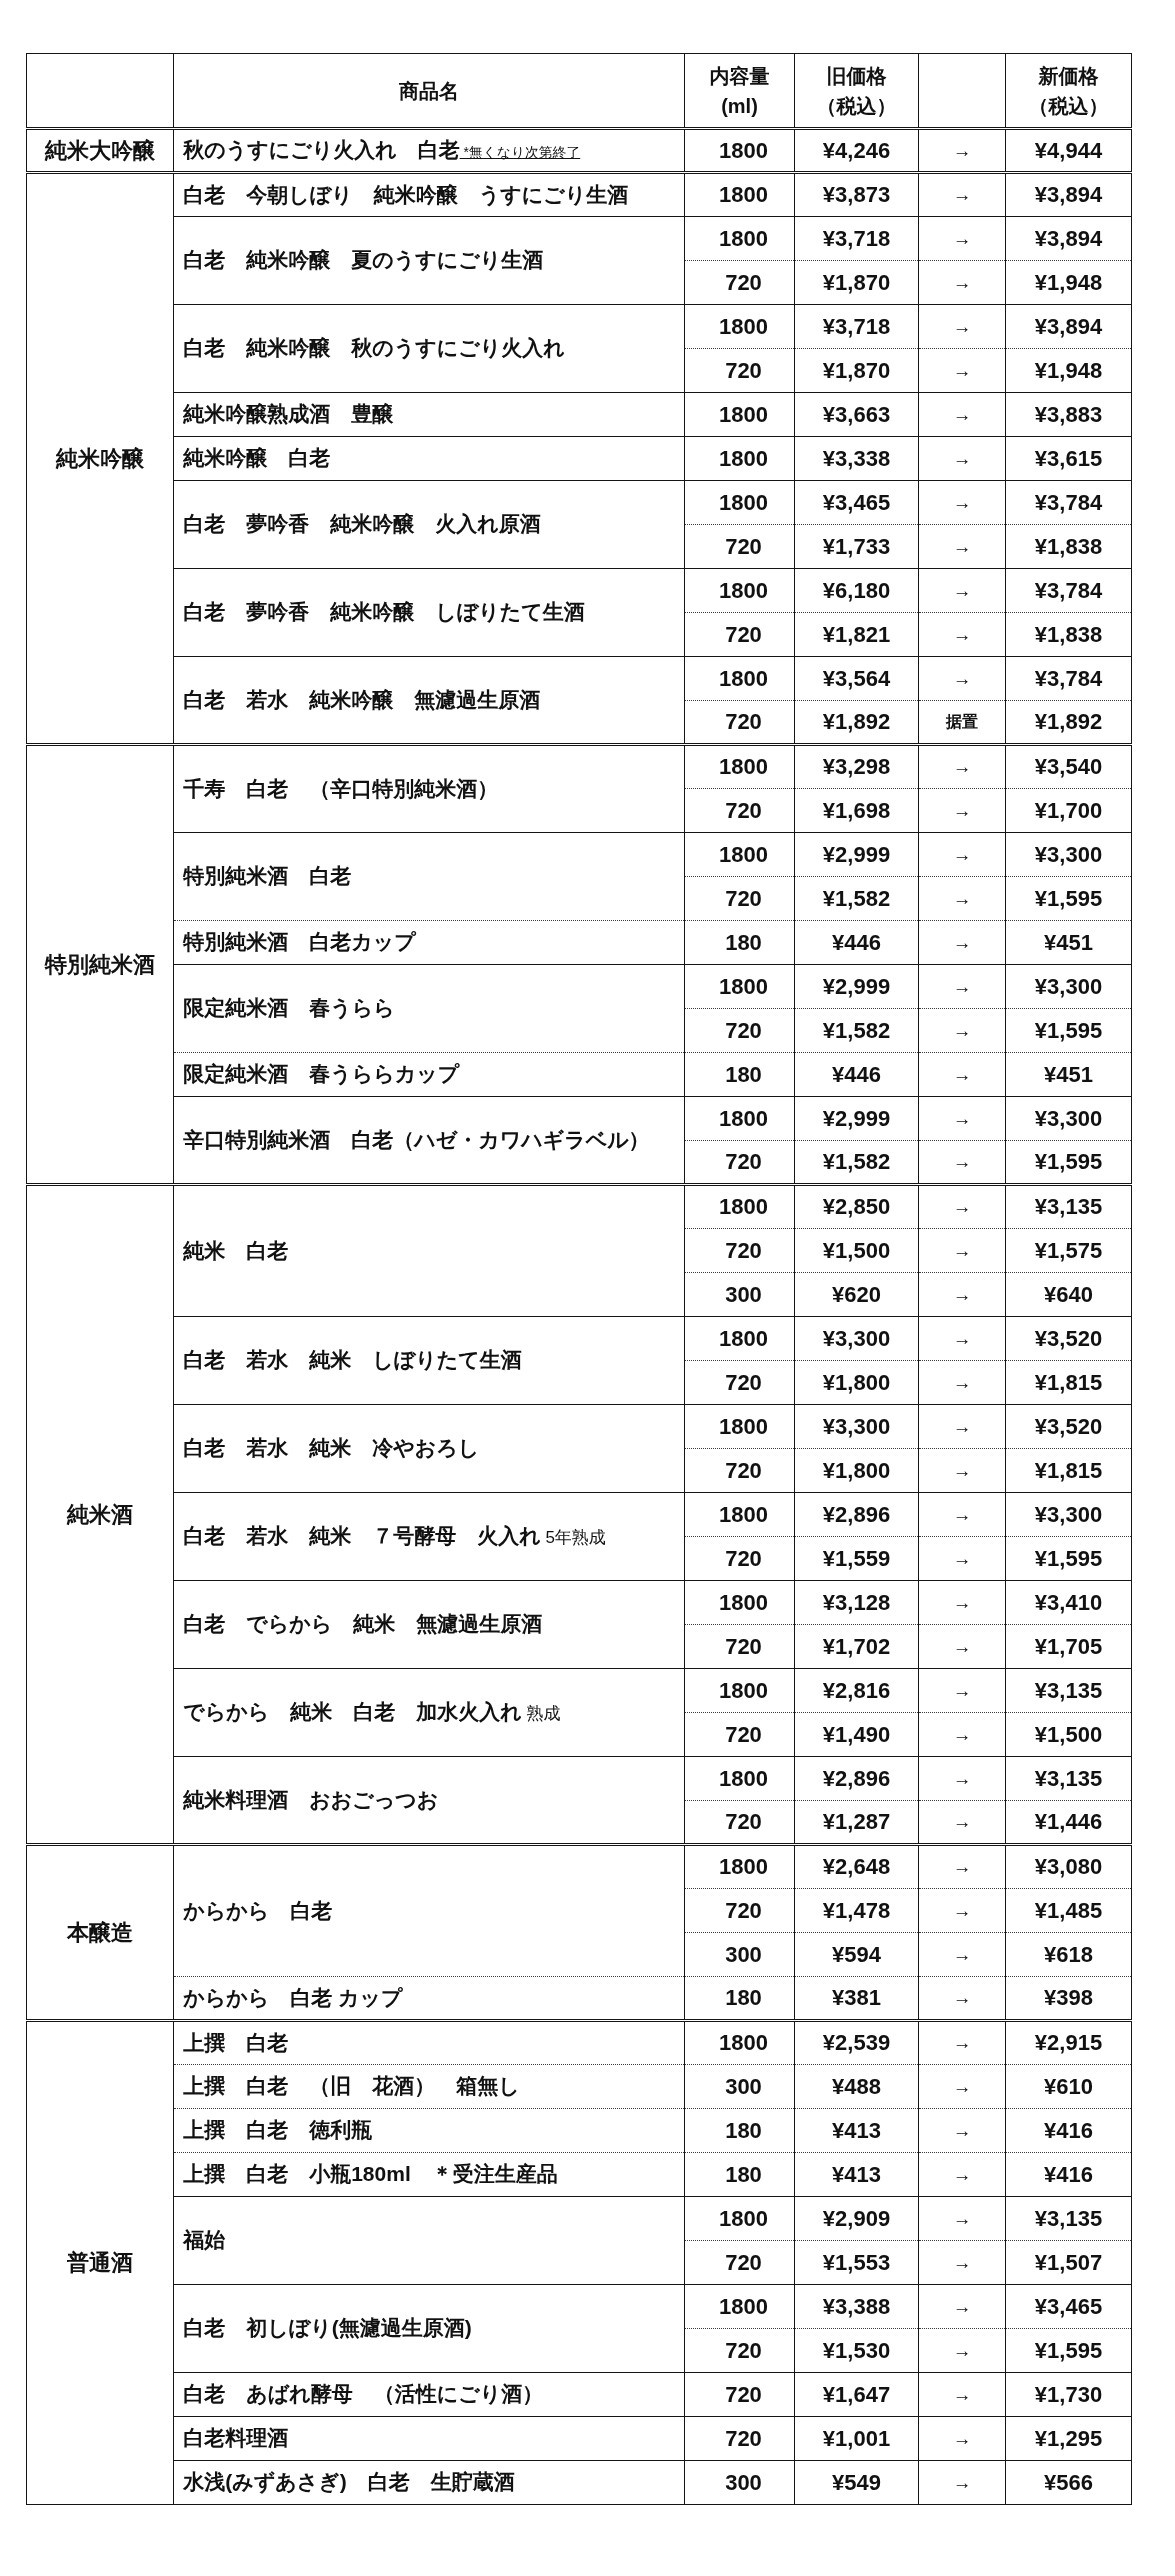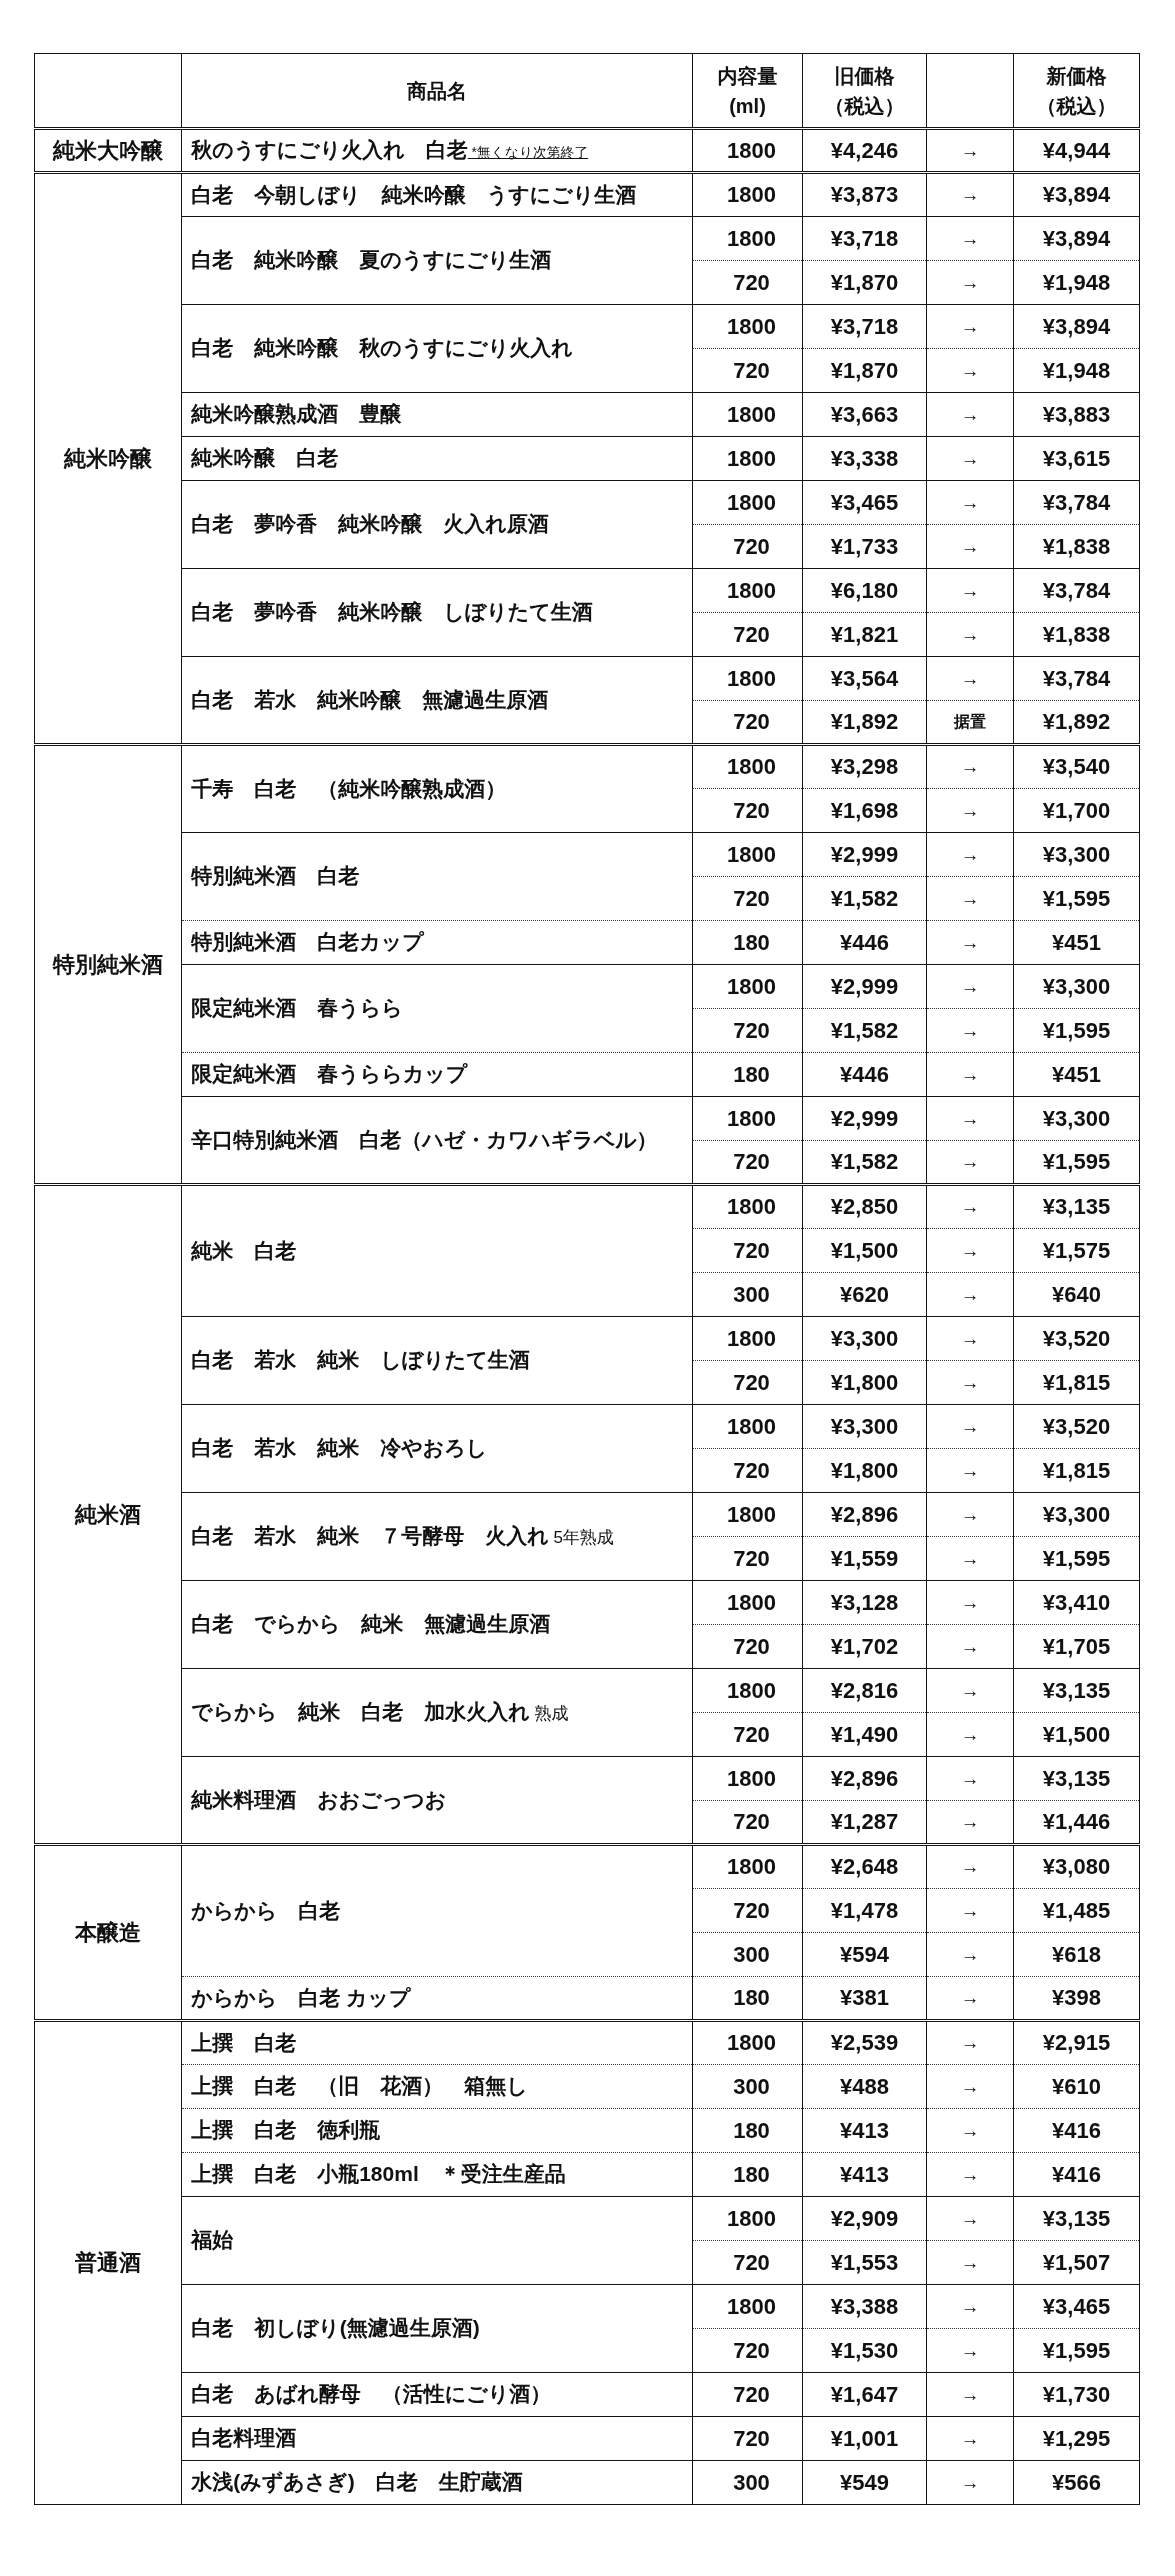--- a/index.html
+++ b/index.html
@@ -4,21 +4,21 @@
 <style>
   * { box-sizing: border-box; }
   html, body {
     margin: 0; padding: 0;
     background: #ffffff;
     width: 1175px; min-height: 2576px;
     font-family: "Liberation Sans", "DejaVu Sans", sans-serif;
     color: #111;
   }
   table.price-table {
-    margin: 53px 0 0 34px;
+    margin: 53px 0 0 26px;
     width: 1105px;
     border-collapse: collapse;
     table-layout: fixed;
     border: 1.8px solid #151515;
   }
   th, td { border-left: 1.5px solid #151515; padding: 0; }
   thead th {
     height: 75px;
     border-bottom: 3.7px double #151515;
     font-size: 20px; font-weight: 700;
@@ -160,21 +160,21 @@
         <td class="new-cell">¥3,784</td>
       </tr>
       <tr class="sub-sep">
         <td class="vol-cell">720</td>
         <td class="old-cell">¥1,892</td>
         <td class="chg-cell chg-text">据置</td>
         <td class="new-cell">¥1,892</td>
       </tr>
       <tr class="cat-sep">
         <td class="cat-cell" rowspan="10">特別純米酒</td>
-        <td class="prod-cell" rowspan="2"><span>千寿　白老　（純米吟醸熟成酒）</span></td>
+        <td class="prod-cell" rowspan="2"><span>千寿　白老　（辛口特別純米酒）</span></td>
         <td class="vol-cell">1800</td>
         <td class="old-cell">¥3,298</td>
         <td class="chg-cell">→</td>
         <td class="new-cell">¥3,540</td>
       </tr>
       <tr class="sub-sep">
         <td class="vol-cell">720</td>
         <td class="old-cell">¥1,698</td>
         <td class="chg-cell">→</td>
         <td class="new-cell">¥1,700</td>

